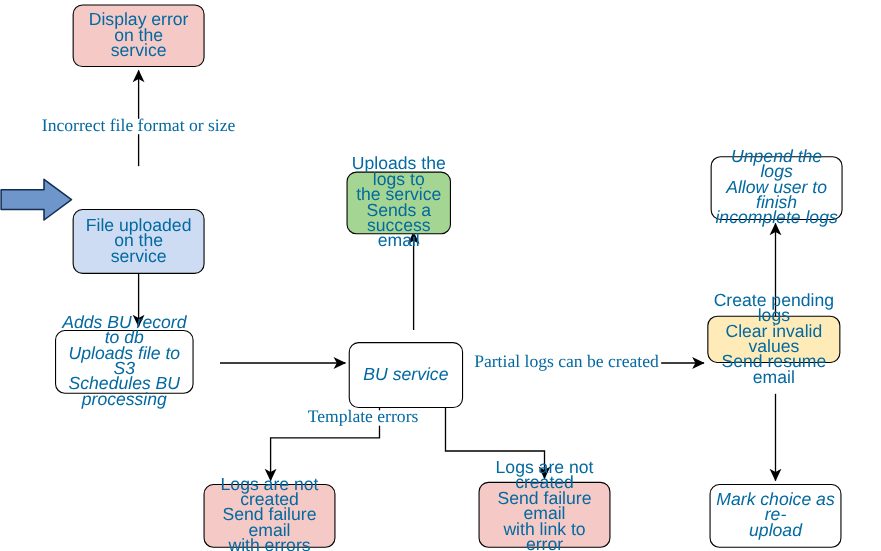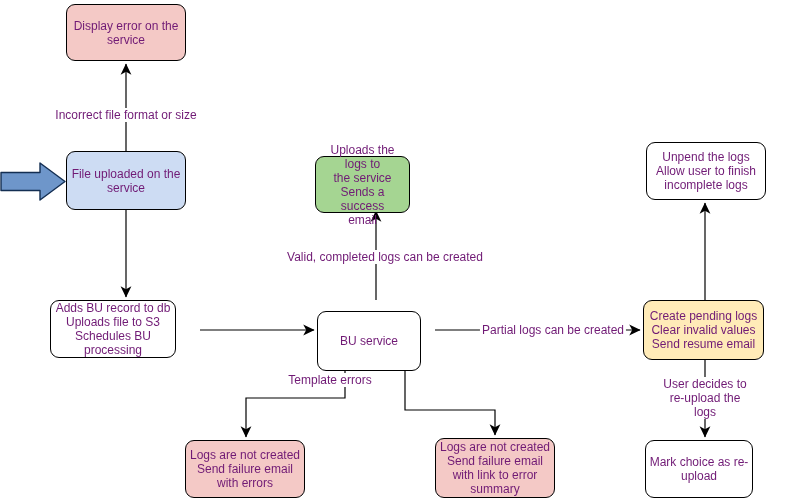--- a/index.html
+++ b/index.html
@@ -2,22 +2,22 @@
 <html><head>
 <meta charset="utf-8">
 <style>
   html, body { margin: 0; padding: 0; background: #ffffff; }
   .canvas {
     position: relative;
     width: 801px;
     height: 501px;
     background: #ffffff;
     font-family: "Liberation Sans", sans-serif;
-    font-size: 12px;
-    color: #701a75;
+    font-size: 16px;
+    color: #0369a1;
     overflow: hidden;
   }
   svg.edges {
     position: absolute;
     left: 0; top: 0;
     width: 801px; height: 501px;
   }
   svg.edges path.conn {
     fill: none;
     stroke: #000000;
@@ -29,33 +29,34 @@
     border: 1.3px solid #000000;
     border-radius: 9px;
     display: flex;
     align-items: center;
     justify-content: center;
     text-align: center;
     white-space: pre-line;
     line-height: 14px;
     padding: 2px 3px;
   }
-  .node.white  { background: #ffffff; }
+  .node.white  { background: #ffffff; font-style: italic; }
   .node.pink   { background: #f4c9c6; }
-  .node.blue   { background: #cddcf3; }
+  .node.blue   { background: #cddcf3; margin-top: 39px; }
   .node.green  { background: #a5d592; }
   .node.yellow { background: #ffebb8; }
   .elabel {
     position: absolute;
     transform: translate(-50%, -50%);
     background: #ffffff;
     white-space: pre-line;
     text-align: center;
     line-height: 14px;
     padding: 0 2px;
+    font-family: Liberation Serif, serif;
   }
 </style>
 </head>
 <body>
 
 <div class="canvas">
 
   <svg class="edges">
     <defs>
       <marker id="arw" markerWidth="12" markerHeight="12" refX="10" refY="6" orient="auto">
@@ -84,39 +85,37 @@
 Uploads file to S3
 Schedules BU processing</div>
 
   <div class="node white" style="left:317px; top:311px; width:104px; height:60px">BU service</div>
 
   <div class="node green" style="left:315px; top:156px; width:95px; height:57px">Uploads the logs to
 the service
 Sends a success
 email</div>
 
-  <div class="node yellow" style="left:643px; top:300px; width:121px; height:60px">Create pending logs
+  <div class="node yellow" style="left:643px; top:287px; width:121px; height:43px">Create pending logs
 Clear invalid values
 Send resume email</div>
 
   <div class="node white" style="left:646px; top:142px; width:120px; height:58px">Unpend the logs
 Allow user to finish
 incomplete logs</div>
 
   <div class="node pink" style="left:185px; top:440px; width:120px; height:58px">Logs are not created
 Send failure email
 with errors</div>
 
   <div class="node pink" style="left:435px; top:438px; width:120px; height:60px">Logs are not created
 Send failure email
 with link to error
 summary</div>
 
-  <div class="node white" style="left:645px; top:440px; width:108px; height:58px">Mark choice as re-
+  <div class="node white" style="left:645px; top:440px; width:120px; height:58px">Mark choice as re-
 upload</div>
 
   <span class="elabel" style="left:126px; top:115px">Incorrect file format or size</span>
-  <span class="elabel" style="left:385px; top:257px">Valid, completed logs can be created</span>
-  <span class="elabel" style="left:553px; top:330px">Partial logs can be created</span>
+  <span class="elabel" style="left:515px; top:330px">Partial logs can be created</span>
   <span class="elabel" style="left:330px; top:380px">Template errors</span>
-  <span class="elabel" style="left:705px; top:398px">User decides to re-upload the logs</span>
 
 </div>
 
 </body></html>

